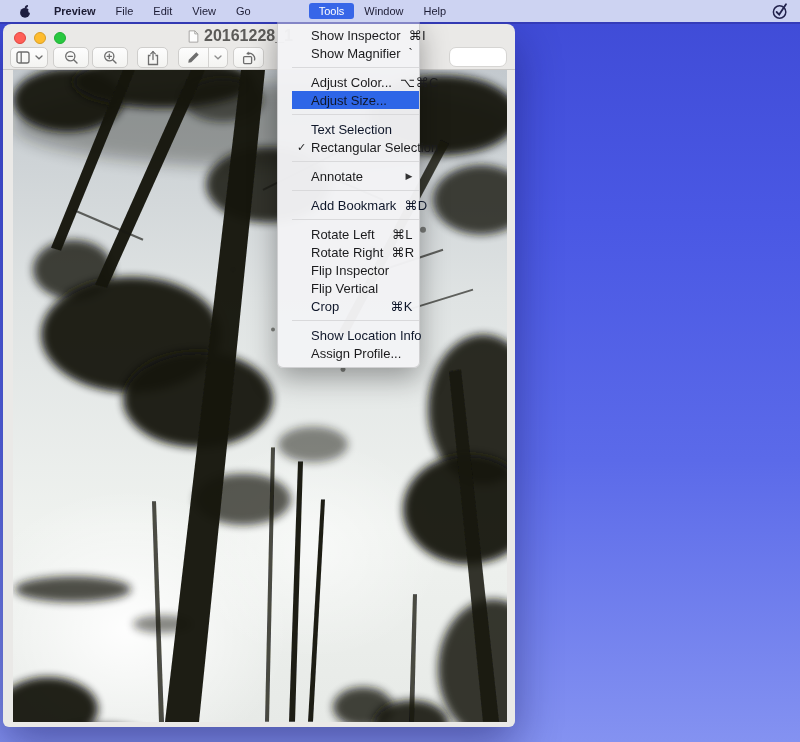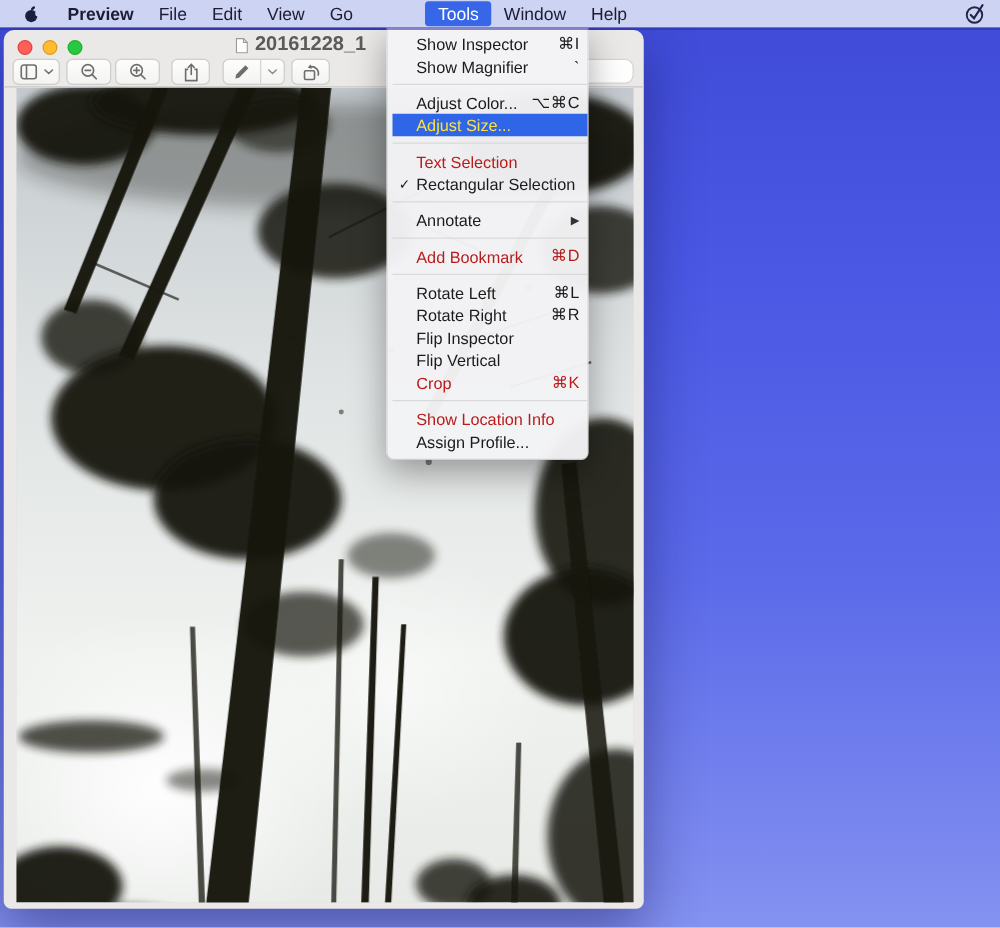--- a/index.html
+++ b/index.html
@@ -7,21 +7,21 @@
   body {
     font-family:"Liberation Sans","DejaVu Sans",sans-serif;
     background:linear-gradient(180deg,#3f4bd6 0%,#4a58e4 30%,#5b6ae9 62%,#8492f1 100%);
     position:relative;
   }
 
   
   .menubar{
     position:absolute; top:0; left:0; width:800px; height:22px;
     background:#cdd3f2; display:flex; align-items:center; z-index:40;
-    font-size:14px; color:#1c1c34;
+    font-size:11px; color:#1c1c34;
   }
   .menubar::after{content:""; position:absolute; left:0; right:0; bottom:-2px; height:2px;
     background:rgba(44,48,160,.55);}
   .apple-wrap{ padding:0 12px 0 18px; display:flex; align-items:center; }
   .mb-item{ padding:2px 10px; border-radius:3px; }
   .mb-item.bold{ font-weight:bold; }
   .mb-item.active{ background:#3766e8; color:#fff;margin-left:48px; }
   .status-wrap{ margin-left:auto; padding-right:10px; display:flex; align-items:center; }
 
   
@@ -46,32 +46,32 @@
   .tb-seg{ display:flex; align-items:center; justify-content:center; height:100%; }
   .seg-div{ width:1px; height:100%; background:#d4d3d1; }
   .search{ position:absolute; top:3px; right:8px; width:58px; height:20px;
     background:#fff; border:1px solid #d6d5d3; border-radius:7px; }
 
   .photo{ position:absolute; top:46px; left:10px; right:8px; bottom:5px; overflow:hidden; background:#dfe2e2; }
   .photo svg{ display:block; width:100%; height:100%; }
 
   
   .dropdown{
-    position:absolute; left:277px; top:22px; width:162px; z-index:30;
+    position:absolute; left:277px; top:22px; width:143px; z-index:30;
     background:rgba(243,243,245,.97); border:1px solid rgba(0,0,0,.14); border-top:none;
-    border-radius:0 0 6px 6px; padding:4px 0 5px 4px;
-    box-shadow:0 10px 28px rgba(0,0,0,.35); font-size:13px; color:#1b1b1d;margin-left:32px;
+    border-radius:0 0 6px 6px; padding:4px 0 5px 14px;
+    box-shadow:0 10px 28px rgba(0,0,0,.35); font-size:13px; color:#1b1b1d;
   }
   .menu-item{ height:18px; display:flex; align-items:center; padding:0 6px 0 5px; }
   .mi-check{ width:14px; flex:0 0 14px; font-size:11px; text-align:left; }
   .mi-label{ flex:1 1 auto; white-space:nowrap; }
   .mi-right{ margin-left:8px; color:#1b1b1d; letter-spacing:.5px; }
   .mi-right.arrow{ font-size:9px; color:#333; }
-  .menu-item.disabled, .menu-item.disabled .mi-right{ color:#b91c1c; }
-  .menu-item.highlighted{ background:#2e66e7; color:#fde047; }
+  .menu-item.disabled, .menu-item.disabled .mi-right{ color:#0f172a; }
+  .menu-item.highlighted{ background:#2e66e7; color:#0f172a; }
   .menu-item.highlighted .mi-right{ color:#fff; }
   .menu-sep{ height:1px; background:#d9d9db; margin:5px 0; }
 </style>
 </head>
 <body>
 
 <div class="menubar">
   <span class="apple-wrap">
     <svg width="14" height="15" viewBox="0 0 16 17">
       <circle cx="8" cy="10" r="5.6" fill="#1d1d40"></circle>

